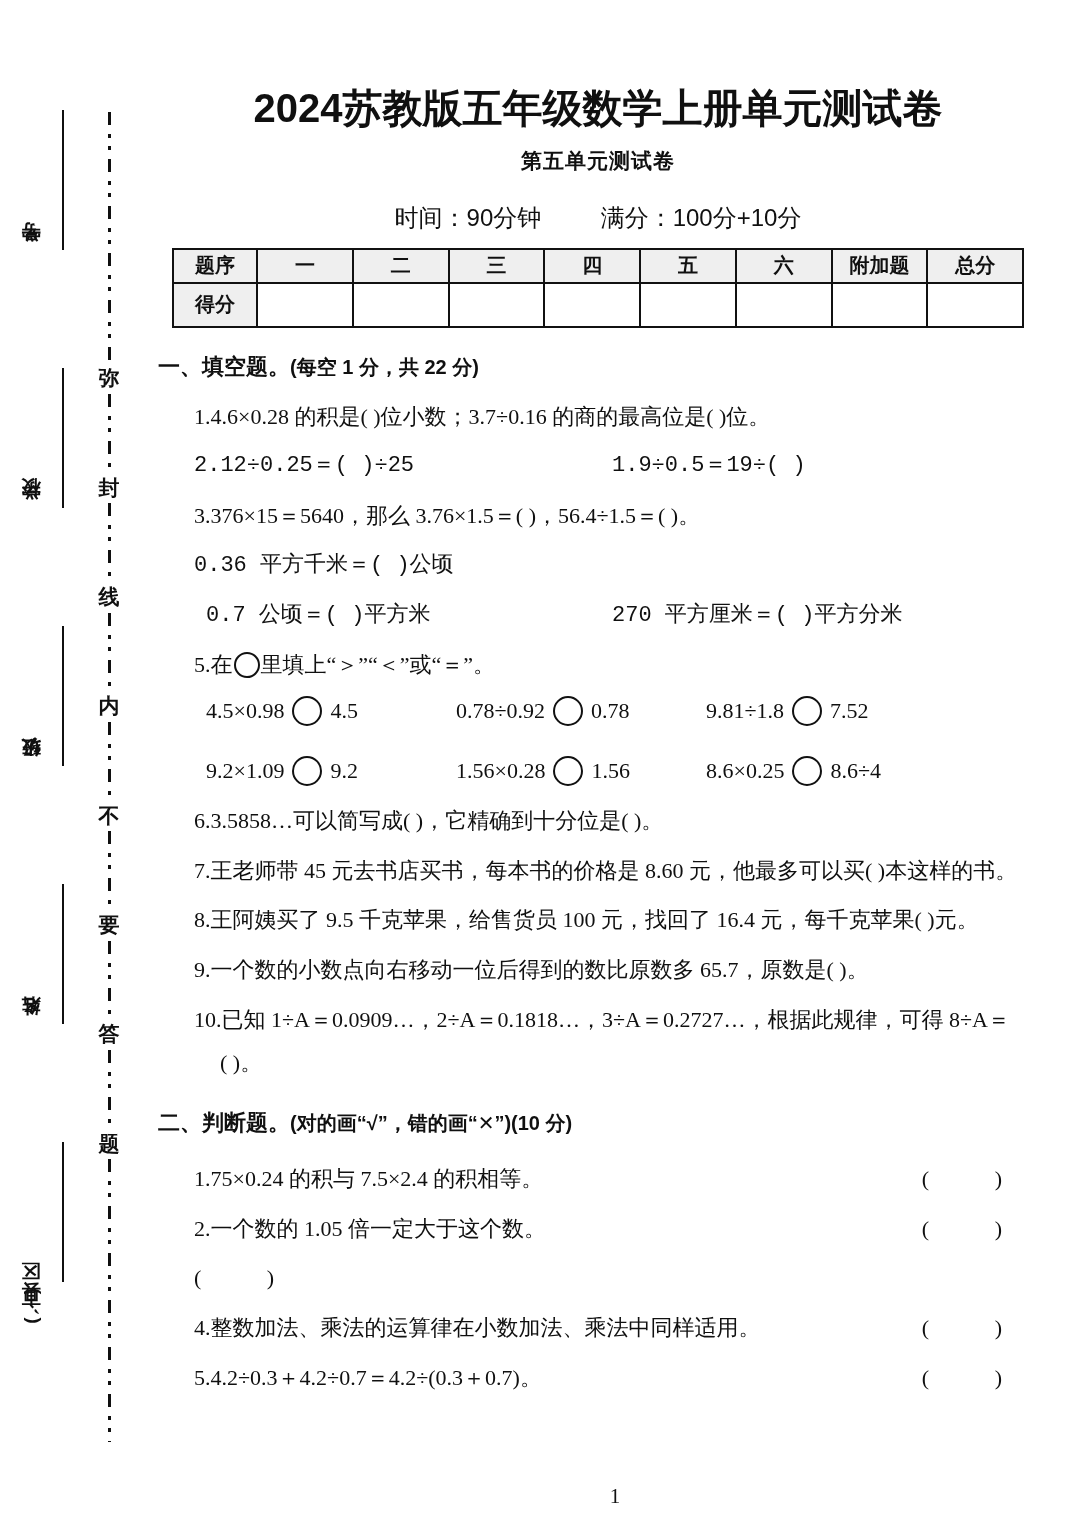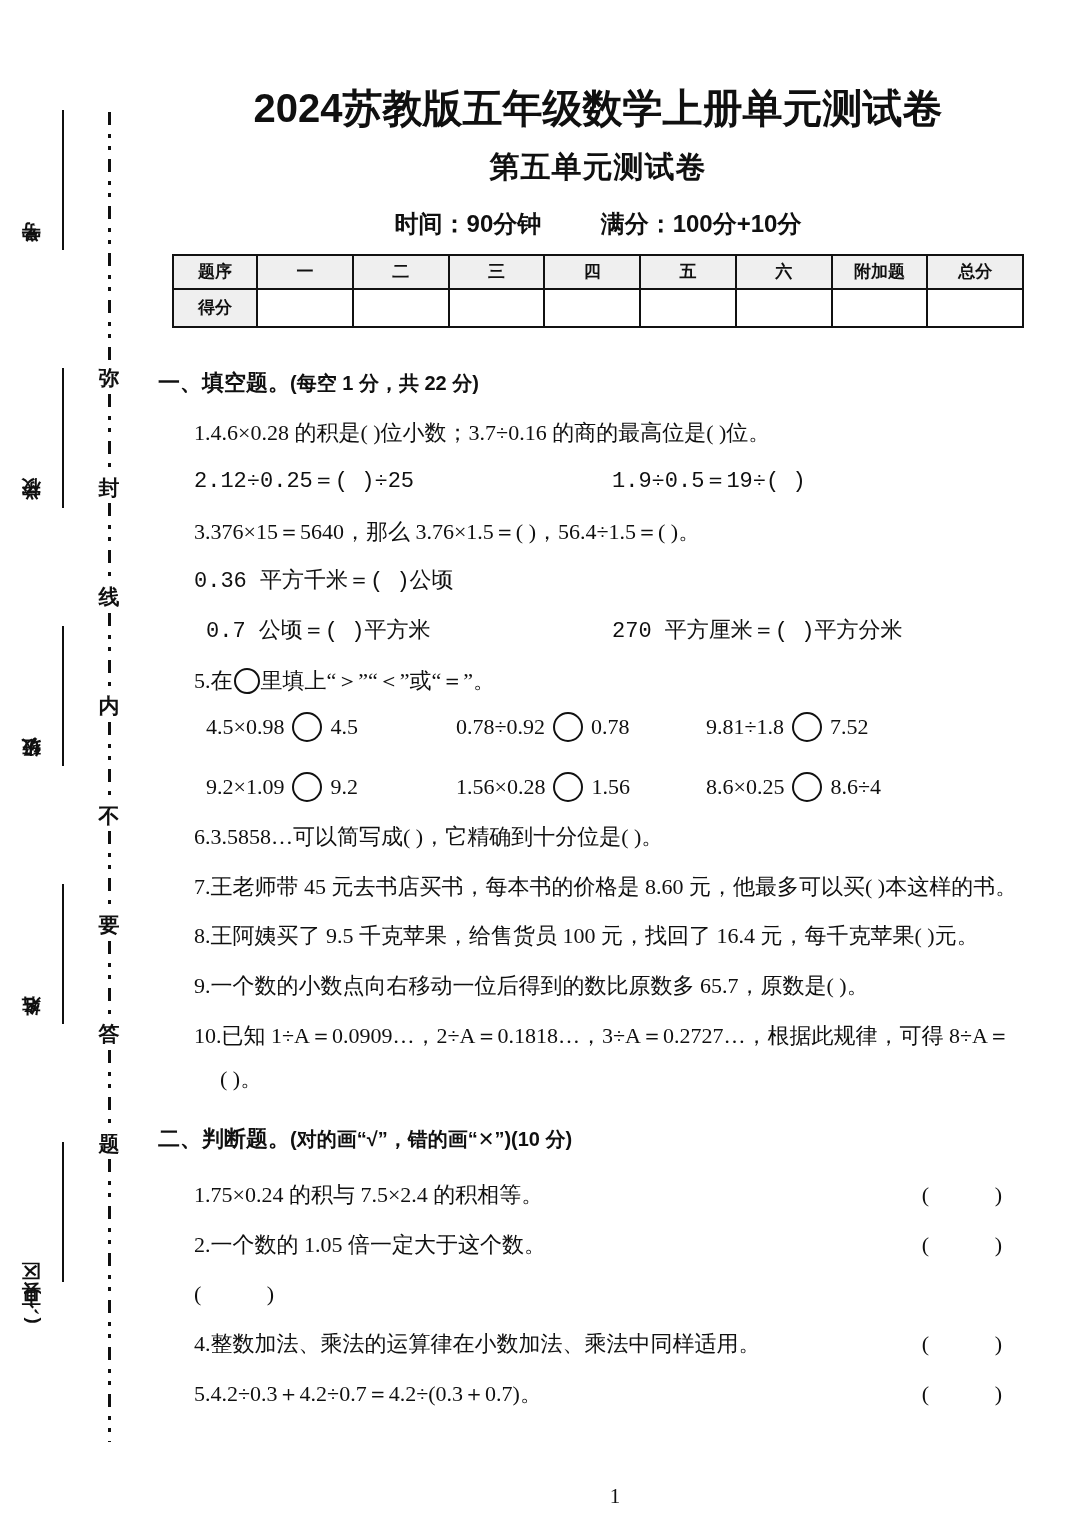--- a/index.html
+++ b/index.html
@@ -106,57 +106,57 @@
     font-size: 40px;
     letter-spacing: 0px;
     line-height: 1.12;
   }
 
   .subtitle {
     margin-top: 16px;
     text-align: center;
     font-family: "Liberation Sans", "DejaVu Sans", sans-serif;
     font-weight: bold;
-    font-size: 30px;
+    font-size: 21px;
     letter-spacing: 1px;
   }
 
   .meta {
-    margin-top: 20px;
-    text-align: center;
-    font-family: "Liberation Sans", "DejaVu Sans", sans-serif;
-    font-weight: bold;
+    margin-top: 27px;
+    text-align: center;
+    font-family: "Liberation Sans", "DejaVu Sans", sans-serif;
+    font-weight: normal;
     font-size: 24px;
   }
   .meta .gap { display: inline-block; width: 46px; }
 
   
   .score-table {
     margin: 14px auto 0 auto;
     border-collapse: collapse;
     width: 852px;
     table-layout: fixed;
   }
   .score-table td {
     border: 2px solid #111;
     height: 34px;
     text-align: center;
     vertical-align: middle;
     font-family: "Liberation Sans", "DejaVu Sans", sans-serif;
     font-weight: bold;
-    font-size: 17px;
+    font-size: 20px;
   }
   .score-table tr.head td { background: #efefef; }
   .score-table td.rowhead { background: #efefef; width: 84px; }
-  .score-table tr.body td { height: 38px; background: #fff; }
+  .score-table tr.body td { height: 44px; background: #fff; }
   .score-table tr.body td.rowhead { background: #efefef; }
 
   
   .section-head {
-    margin-top: 40px;
+    margin-top: 24px;
     font-family: "Liberation Sans", "DejaVu Sans", sans-serif;
     font-size: 22px;
     font-weight: bold;
     letter-spacing: 0px;
   }
   .section-head .sub {
     font-weight: bold;
     font-size: 20px;
   }
 

